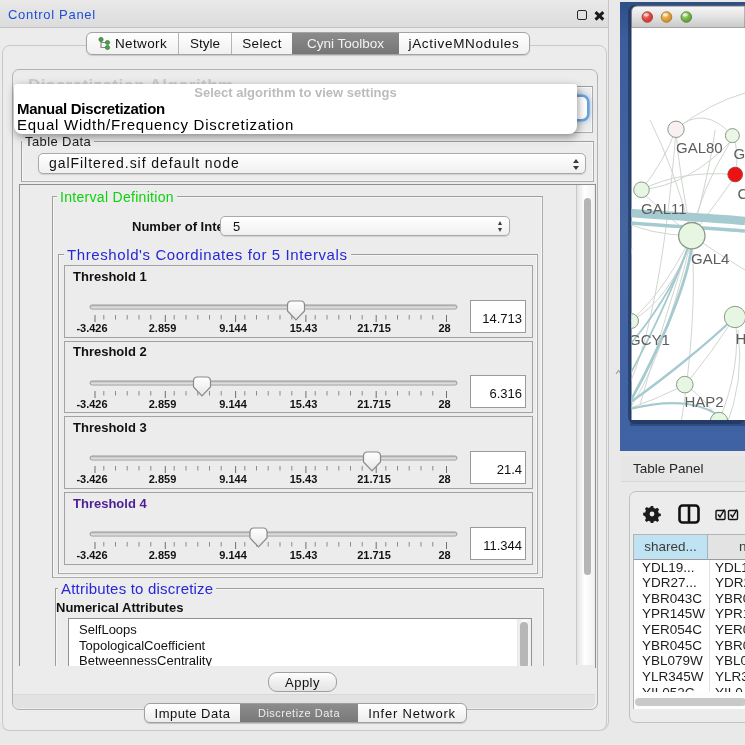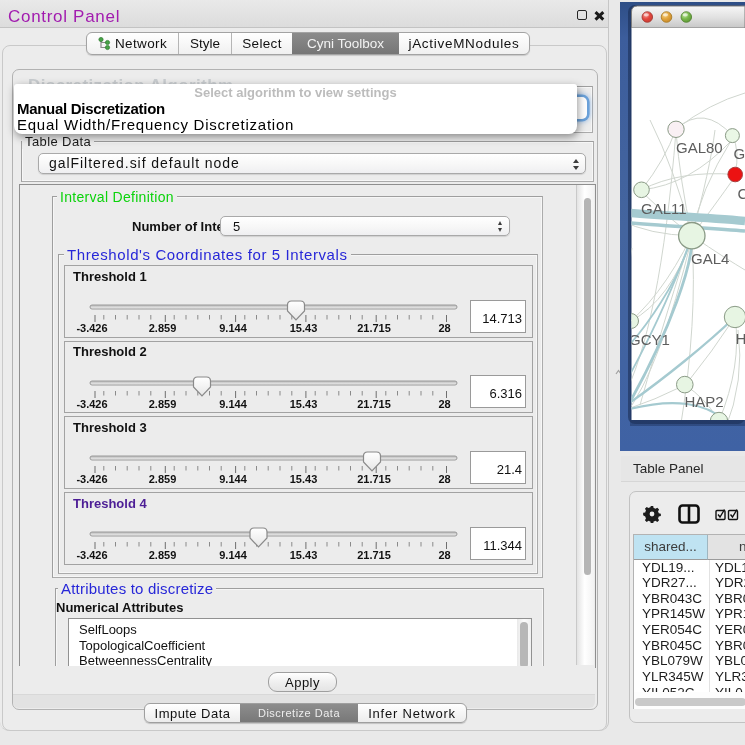--- a/index.html
+++ b/index.html
@@ -9,21 +9,21 @@
   .gblbl{position:absolute;background:#ececec;padding:0 3px;white-space:nowrap;}
   .combo{position:absolute;background:linear-gradient(#ffffff,#f7f7f7 55%,#efeff1);border:1px solid #a9a9a9;border-radius:5px;box-shadow:0 1px 1px rgba(0,0,0,.12);}
   .updn{position:absolute;width:0;height:0;}
 </style>
 </head>
 <body>
 
 <div class="abs" id="cpwin" style="left:0;top:0;width:608px;height:730px;background:#ececec;border-right:1px solid #c6c6c6;border-bottom:1px solid #cdcdcd;border-radius:0 0 9px 9px;">
 
   <div class="abs" style="left:0;top:0;width:608px;height:27px;background:linear-gradient(#e9e9e9,#dcdcdc);border-bottom:1px solid #c3c3c3;"></div>
-  <div class="abs" style="left:8px;top:7px;font-size:17px;letter-spacing:0.7px;color:#a21caf;">Control Panel</div>
+  <div class="abs" style="left:8px;top:7px;font-size:13px;letter-spacing:0.7px;color:#1d4ed8;">Control Panel</div>
   <div class="abs" style="left:577px;top:10px;width:8px;height:8px;border:1.6px solid #262626;border-radius:2px;"></div>
   <svg class="abs" style="left:594px;top:11px;" width="11" height="10" viewBox="0 0 11 10">
       <path d="M1.5 1.2 L9.3 8.6 M9.3 1.2 L1.5 8.6" stroke="#1a1a1a" stroke-width="3"></path>
     </svg>
 
   <div class="abs" style="left:2px;top:45px;width:603px;height:684px;border:1px solid #c9c9c9;border-radius:8px;background:#ececec;"></div>
 
   <div class="abs" style="left:12px;top:69px;width:584px;height:639px;border:1px solid #b2b2b2;border-radius:7px;background:#ececec;"></div>
 
   <div class="abs" style="left:86px;top:32px;height:21px;border:1px solid #a3a3a3;border-radius:6px;overflow:hidden;display:flex;background:linear-gradient(#ffffff,#f0f0f0);box-shadow:0 1px 1px rgba(0,0,0,.15);">

